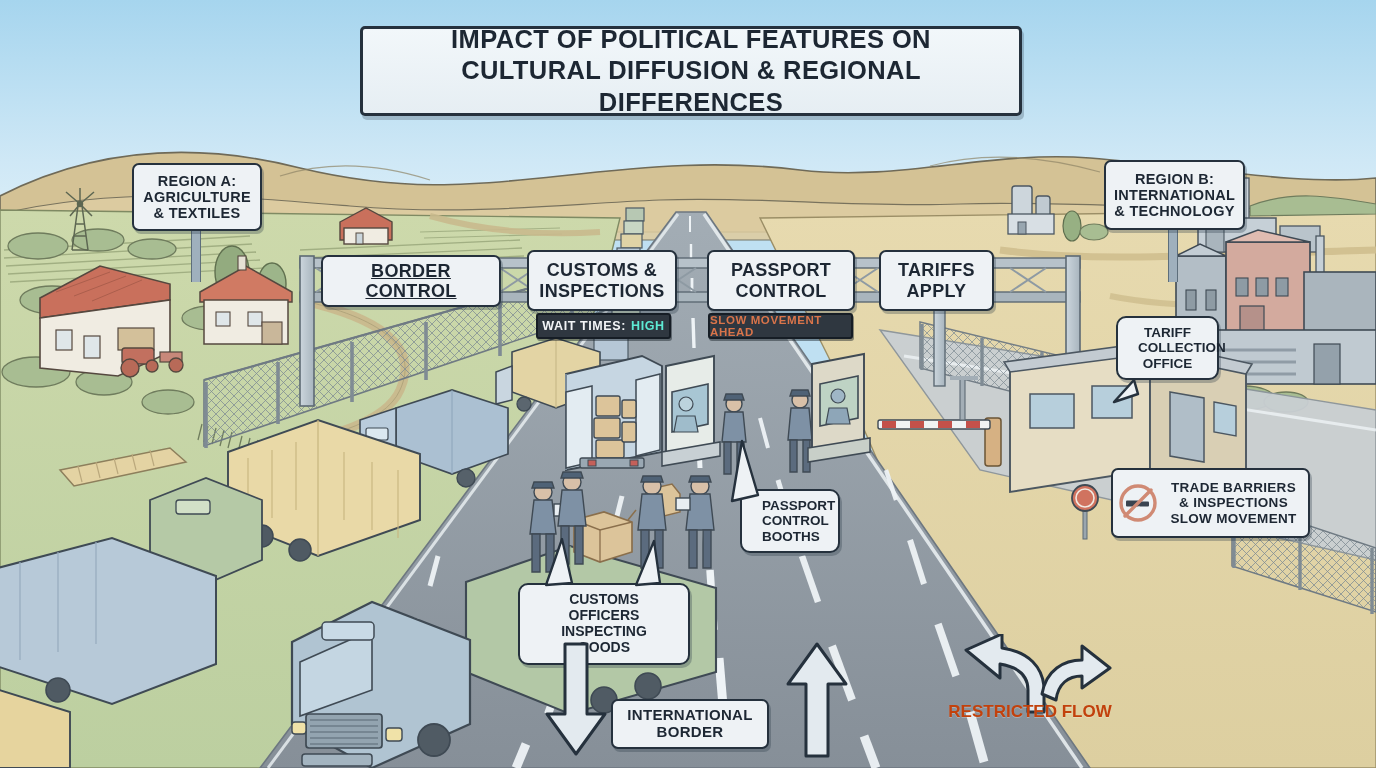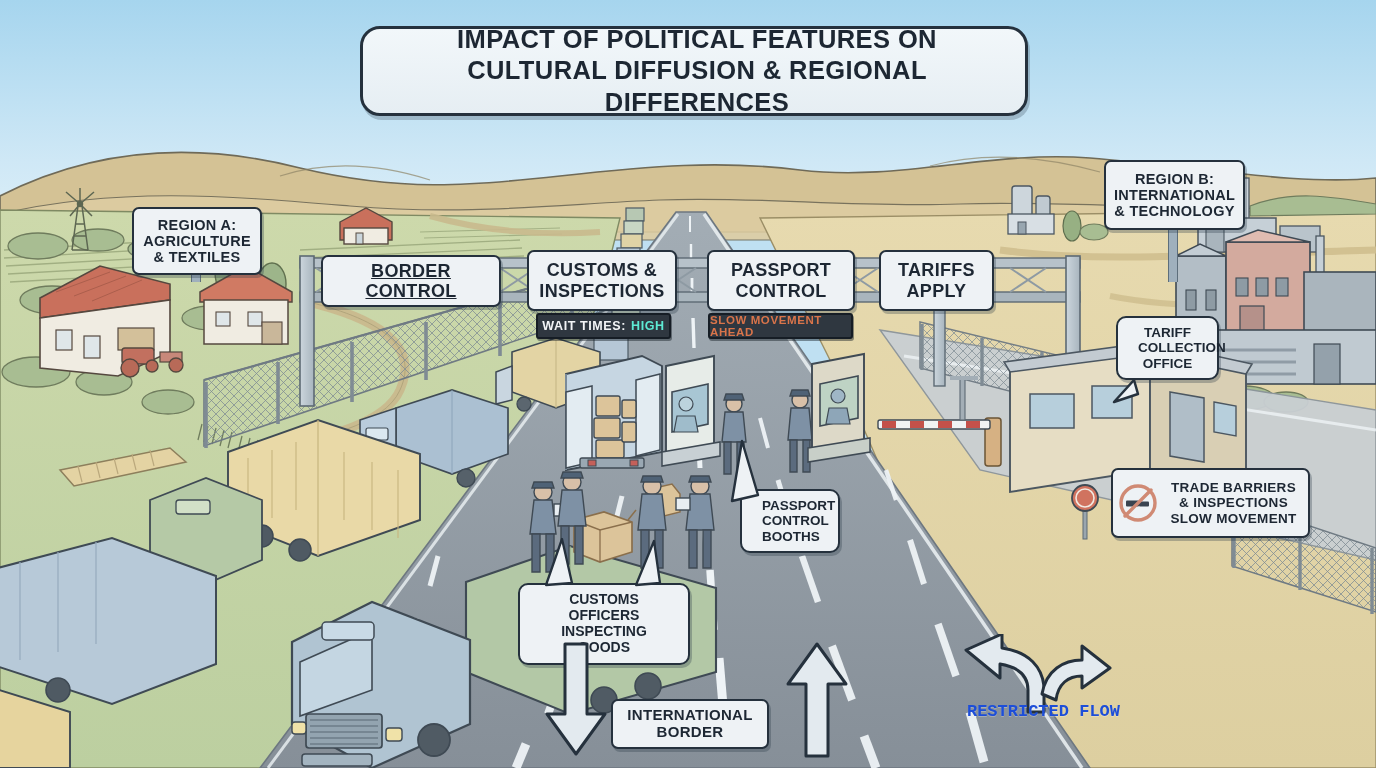--- a/index.html
+++ b/index.html
@@ -12,25 +12,24 @@
     position:absolute;background:#eef2f5;border:2.5px solid #25313d;border-radius:7px;
     color:#1d2733;font-weight:700;text-align:center;letter-spacing:.3px;
     box-shadow:2px 3px 0 rgba(40,55,70,.30);line-height:1.12;
     display:flex;align-items:center;justify-content:center;
   }
   .sign span{display:block;padding:0 6px;}
   .post{position:absolute;background:#9fb0bd;border-left:1.5px solid #5d6e7b;border-right:1.5px solid #5d6e7b;}
 
   
   #title-plate{
-    left:360px;top:26px;width:656px;height:84px;border-radius:20px;border-width:3px;
+    left:360px;top:26px;width:656px;height:84px;border-radius:5px;border-width:3px;
     background:linear-gradient(180deg,#f2f7fa 0%,#e6eef3 100%);
     font-size:25.5px;letter-spacing:.4px;line-height:1.22;
     box-shadow:2px 4px 0 rgba(40,55,70,.25);
-    padding-left:6px;
   }
 
   
   .led{
     position:absolute;background:#2f3740;border:2px solid #161d25;border-radius:3px;
     color:#f2f4f6;font-size:12.5px;font-weight:700;letter-spacing:.6px;
     display:flex;align-items:center;justify-content:center;
     box-shadow:1px 2px 0 rgba(20,28,36,.45);
   }
   .led .hot{color:#5eead4;}
@@ -43,23 +42,22 @@
     font-weight:700;text-align:center;line-height:1.14;padding:7px 20px;
     box-shadow:2px 3px 0 rgba(40,55,70,.30);
   }
   .tail{position:absolute;width:0;height:0;}
 
   
   .arw{position:absolute;}
   .arw svg{display:block;}
 
   .lbl-plain{
-    position:absolute;color:#1d4ed8;font-weight:700;text-align:right;line-height:1.14;
+    position:absolute;color:#c2410c;font-weight:700;text-align:center;line-height:1.14;
     text-shadow:0 1px 0 rgba(255,255,255,.25);
-    font-family:Liberation Mono, monospace;
   }
   .nowrap{white-space:nowrap;}
 </style>
 </head>
 <body>
 
 <div id="stage">
 
   <svg id="scene" viewBox="0 0 1376 768" preserveAspectRatio="none">
     <defs>
@@ -569,21 +567,21 @@
   </svg>
 
   <div class="sign" id="title-plate">
     <div>
       <span>IMPACT OF POLITICAL FEATURES ON</span>
       <span>CULTURAL DIFFUSION &amp; REGIONAL DIFFERENCES</span>
     </div>
   </div>
 
   <div class="post" style="left:191px;top:226px;width:8px;height:56px;"></div>
-  <div class="sign" style="left:132px;top:163px;width:126px;height:64px;font-size:14.5px;margin-top:44px;">
+  <div class="sign" style="left:132px;top:163px;width:126px;height:64px;font-size:14.5px;">
     <div>
       <span>REGION A:</span>
       <span>AGRICULTURE</span>
       <span>&amp; TEXTILES</span>
     </div>
   </div>
 
   <div class="post" style="left:1168px;top:226px;width:8px;height:56px;"></div>
   <div class="sign" style="left:1104px;top:160px;width:137px;height:66px;font-size:14.5px;">
     <div>

